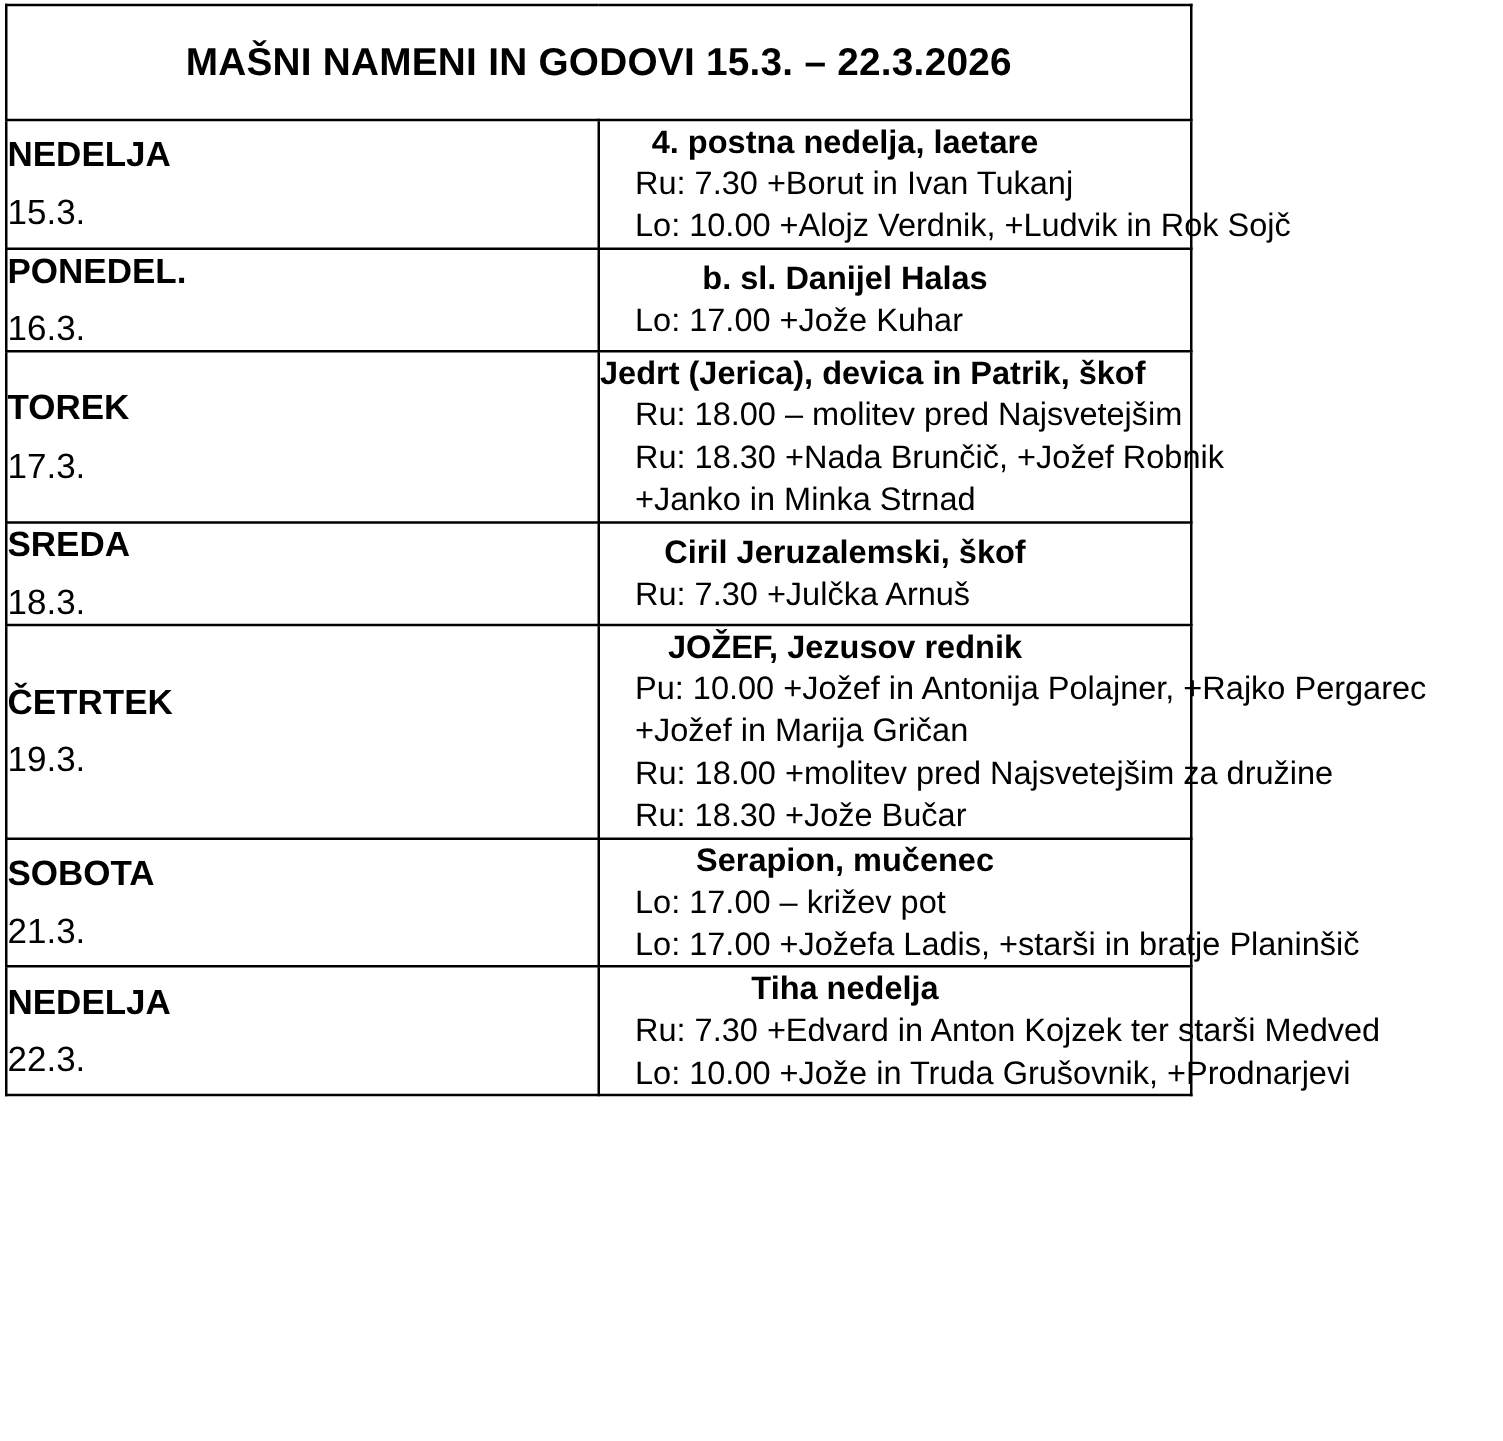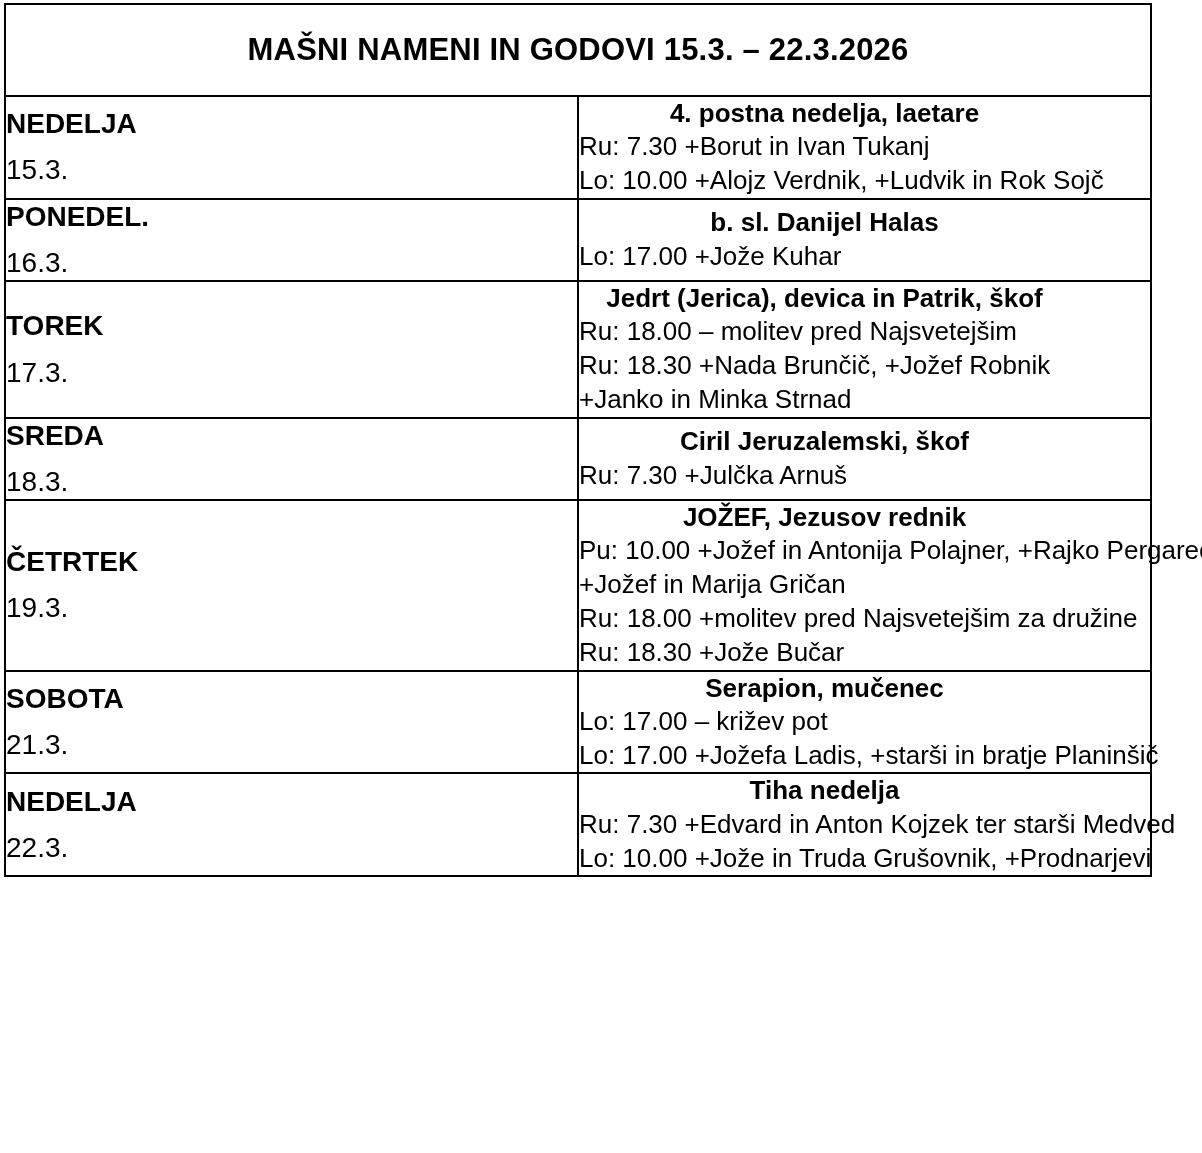--- a/index.html
+++ b/index.html
@@ -17,21 +17,21 @@
 
   .sheet {
     width: 1202px;
     height: 1153px;
     position: relative;
     box-sizing: border-box;
   }
 
   table.schedule {
     border-collapse: collapse;
-    width: 1148px;
+    width: 950px;
     margin-left: 4px;
     margin-top: 3px;
     table-layout: fixed;
     border-radius: 12px;
   }
 
   table.schedule td {
     border: 2px solid #000000;
     padding: 0;
     vertical-align: middle;
@@ -82,20 +82,21 @@
     text-align: center;
     line-height: 1.28;
     padding-right: 80px;
     white-space: nowrap;
   }
   .entry {
     font-size: 26px;
     font-weight: normal;
     line-height: 1.30;
     white-space: nowrap;
+    padding-left: 28px;
   }
   .entry.indented {
   }
 </style>
 </head>
 <body>
 
 <div class="sheet">
   <table class="schedule">
     <tbody>

